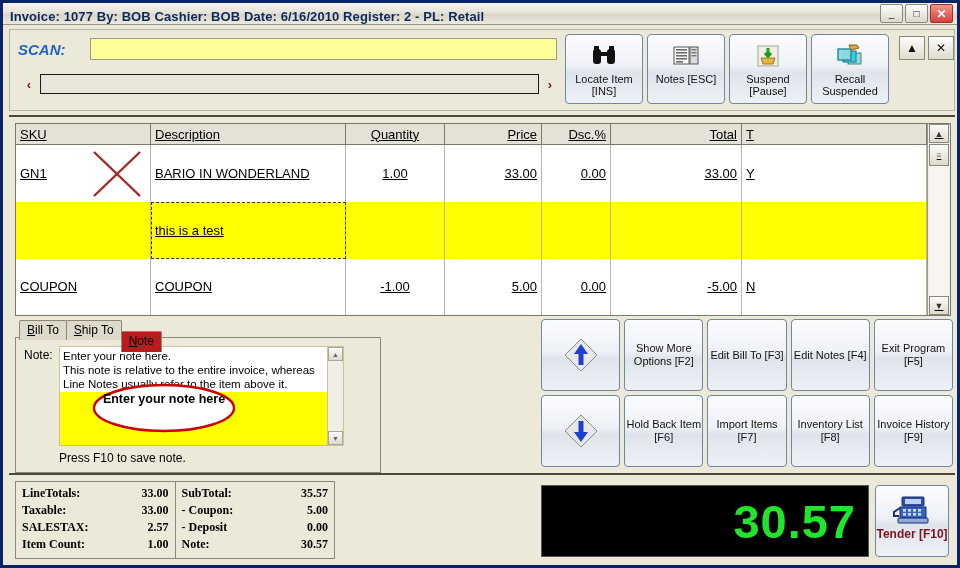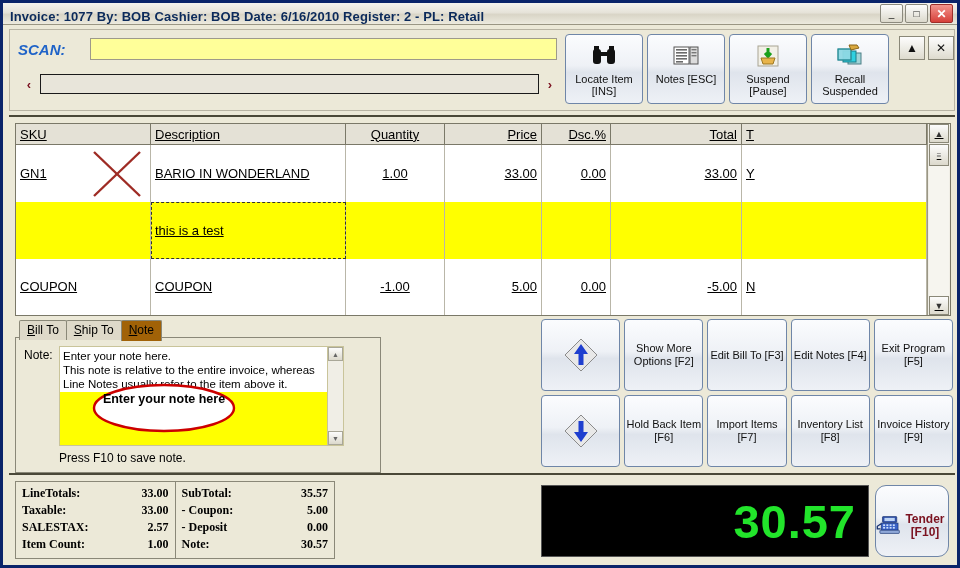--- a/index.html
+++ b/index.html
@@ -120,21 +120,21 @@
     display:flex;align-items:center;justify-content:center;font-size:8px;color:#555;
   }
   .sc-track{flex:1;width:20px;background:#f6f5ef;}
   
   .tabs{position:absolute;left:16px;top:316px;display:flex;align-items:flex-end;z-index:4;}
   .tab{
     font-size:12px;color:#000;padding:2px 7px 3px;border:1px solid #8a8878;
     border-bottom:none;background:#ded9c9;margin-right:-1px;
     border-radius:2px 2px 0 0;
   }
-  .tab.active{background:#a16207;padding-bottom:4px;position:relative;top:1px;}
+  .tab.active{background:#b91c1c;padding-bottom:4px;position:relative;top:12px;}
   .notepanel{
     position:absolute;left:12px;top:334px;width:366px;height:136px;
     background:#ece9d8;border:1px solid #8a8878;box-sizing:border-box;
   }
   .note-lbl{
     position:absolute;left:8px;top:10px;font-size:12px;color:#000;
   }
   .note-area{
     position:absolute;left:43px;top:8px;width:285px;height:100px;
     border:1px solid #c9c49a;background:#fff;box-sizing:border-box;display:flex;
@@ -194,23 +194,23 @@
     position:absolute;left:538px;top:482px;width:328px;height:72px;
     background:#000;border:1px solid #555;box-sizing:border-box;
     display:flex;align-items:center;justify-content:flex-end;padding-right:12px;
   }
   .led-amt{
     font-size:47px;font-weight:bold;color:#22e52b;letter-spacing:1px;
     font-family:"Liberation Sans",sans-serif;line-height:47px;
   }
   .tender{
     position:absolute;left:872px;top:482px;width:74px;height:72px;
-    border:1px solid #6f86a8;border-radius:11px;box-sizing:border-box;
+    border:1px solid #6f86a8;border-radius:4px;box-sizing:border-box;
     background:linear-gradient(to bottom,#fbfcfe 0%,#eef1f6 45%,#dfe4ec 55%,#eef1f6 100%);
-    display:flex;flex-direction:row;align-items:center;justify-content:flex-start;
+    display:flex;flex-direction:column;align-items:center;justify-content:flex-start;
     padding-top:8px;
   }
   .tender-lbl{
     font-size:12px;font-weight:bold;color:#7b1220;text-align:center;line-height:13px;
     margin-top:2px;
   }
   .sep{
     position:absolute;left:6px;top:112px;width:946px;height:2px;background:#4a4838;
   }
   .sep2{

